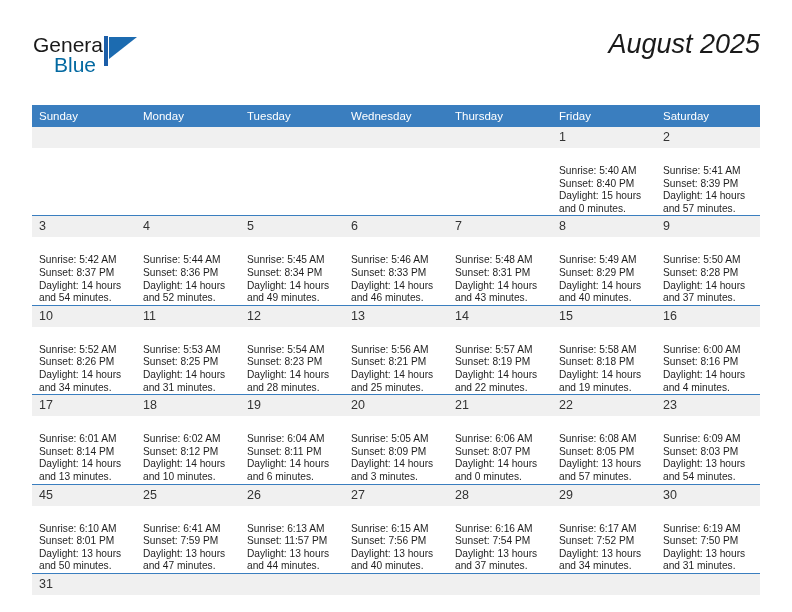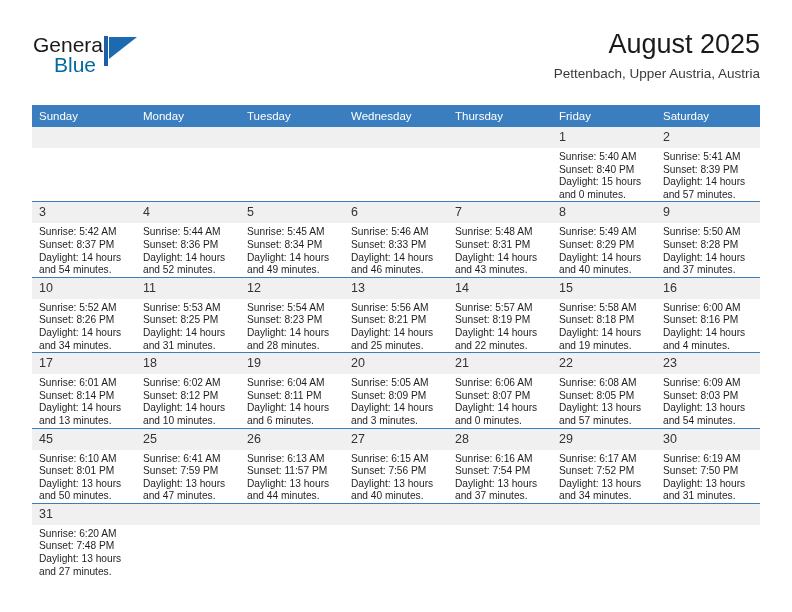--- a/index.html
+++ b/index.html
@@ -84,20 +84,21 @@
     position: absolute;
     right: 0;
     top: 0;
     text-align: right;
   }
   .cal-title {
     font-size: 27px;
     color: #1a1a1a;
     line-height: 33px;
     white-space: nowrap;
+    font-style: italic;
   }
   .cal-subtitle {
     font-size: 13.5px;
     color: #3a3a3a;
     line-height: 18px;
     margin-top: 4px;
     white-space: nowrap;
   }
 
   
@@ -137,21 +138,21 @@
     font-size: 12.5px;
     color: #333333;
     padding: 3px 0 4px 7px;
     line-height: 14px;
     min-height: 14px;
   }
   .daynum.empty {
     color: transparent;
   }
   .cell-body {
-    padding: 3px 6px 0 7px;
+    padding: 17px 6px 0 7px;
     font-size: 10.2px;
     line-height: 12.6px;
     color: #1f1f1f;
   }
   .cell-body div {
     white-space: nowrap;
   }
   td.blank .daynum {
     background: #f0f0f0;
   }
@@ -168,21 +169,20 @@
       <span class="brand-general">General</span>
       <span class="brand-mark">
         <span class="bar"></span>
         <span class="tri"></span>
       </span>
       <span class="brand-blue">Blue</span>
     </div>
 
     <div class="title-block">
       <div class="cal-title">August 2025</div>
-      <div class="cal-subtitle">Pettenbach, Upper Austria, Austria</div>
     </div>
 
   </div>
 
   <table class="calendar">
     <thead>
       <tr>
         <th>Sunday</th>
         <th>Monday</th>
         <th>Tuesday</th>

